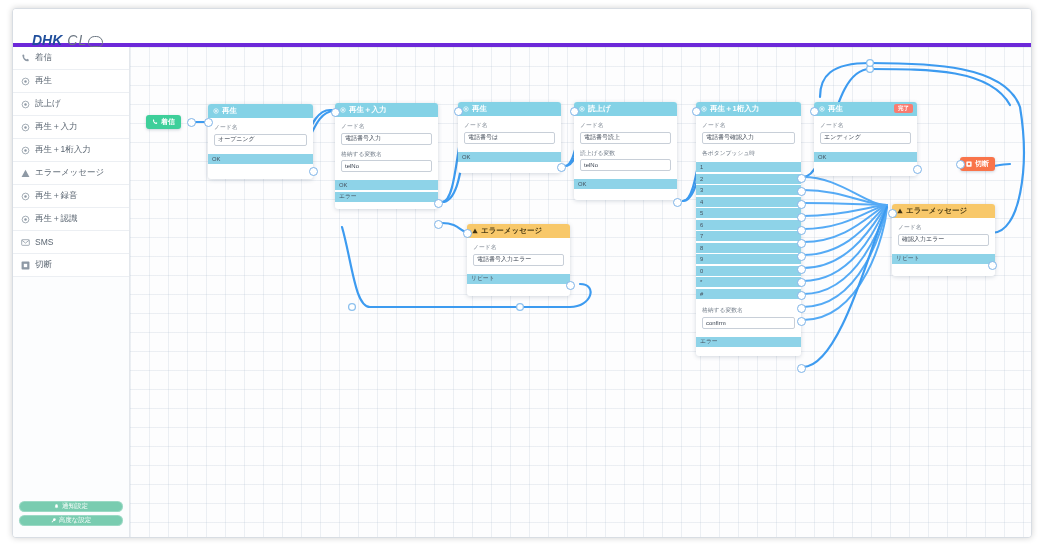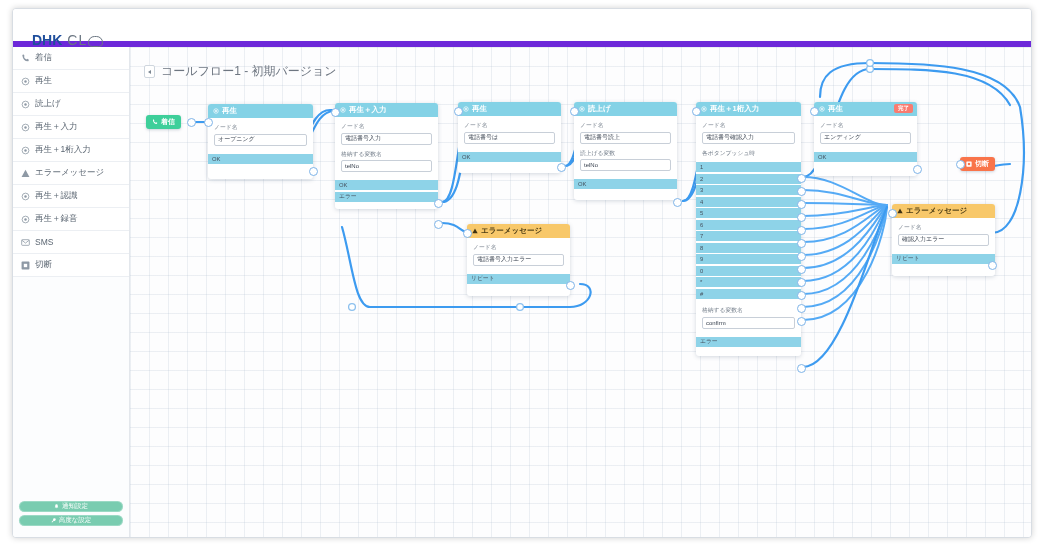--- a/index.html
+++ b/index.html
@@ -10,21 +10,21 @@
     background:#ffffff;box-sizing:border-box;
   }
   .frame{
     position:absolute;left:12px;top:8px;width:1020px;height:530px;
     background:#ffffff;border:1px solid #d8dde3;border-radius:4px;
     box-shadow:0 0 6px rgba(0,0,0,.18);overflow:hidden;box-sizing:border-box;
   }
   
   .header{
     position:absolute;left:0;top:0;width:100%;height:38px;
-    background:#ffffff;border-bottom:6px solid #6d28d9;box-sizing:border-box;
+    background:#ffffff;border-bottom:4px solid #6d28d9;box-sizing:border-box;font-style:italic;
   }
   .logo{
     position:absolute;left:19px;top:11px;display:flex;align-items:center;
     letter-spacing:.5px;
   }
   .logo .dhk{font-size:14px;font-weight:bold;color:#1f4e9c;letter-spacing:0px;}
   .logo .cl{font-size:14px;color:#6b7682;margin-left:5px;letter-spacing:1px;}
   .logo .cloudo{
     display:inline-block;width:13px;height:9px;border:1.6px solid #6b7682;
     border-radius:7px 7px 5px 5px;margin:0 1px;position:relative;top:1px;
@@ -194,31 +194,31 @@
         <span>エラーメッセージ</span>
       </div>
 
       <div class="side-item">
         <span class="side-ico">
               <svg width="9" height="9" viewBox="0 0 16 16" fill="none" stroke="#8e99a5" stroke-width="1.4">
                 <circle cx="8" cy="8" r="6"></circle>
                 <circle cx="8" cy="8" r="2.2" fill="#8e99a5" stroke="none"></circle>
               </svg>
             </span>
+        <span>再生＋録音</span>
+      </div>
+
+      <div class="side-item">
+        <span class="side-ico">
+              <svg width="9" height="9" viewBox="0 0 16 16" fill="none" stroke="#8e99a5" stroke-width="1.4">
+                <circle cx="8" cy="8" r="6"></circle>
+                <circle cx="8" cy="8" r="2.2" fill="#8e99a5" stroke="none"></circle>
+              </svg>
+            </span>
         <span>再生＋認識</span>
-      </div>
-
-      <div class="side-item">
-        <span class="side-ico">
-              <svg width="9" height="9" viewBox="0 0 16 16" fill="none" stroke="#8e99a5" stroke-width="1.4">
-                <circle cx="8" cy="8" r="6"></circle>
-                <circle cx="8" cy="8" r="2.2" fill="#8e99a5" stroke="none"></circle>
-              </svg>
-            </span>
-        <span>再生＋録音</span>
       </div>
 
 
 
       <div class="side-item">
         <span class="side-ico">
               <svg width="9" height="9" viewBox="0 0 16 16" fill="none" stroke="#8e99a5" stroke-width="1.4">
                 <rect x="1.2" y="3" width="13.6" height="10" rx="1.2"></rect>
                 <path d="M1.6 4 8 9l6.4-5"></path>
               </svg>
@@ -253,24 +253,20 @@
                 <path d="M11 1a4 4 0 0 0-3.6 5.7L1.6 12.5l1.9 1.9 5.8-5.8A4 4 0 1 0 11 1z"></path>
               </svg>
             </span>
         <span>高度な設定</span>
       </div>
     </div>
   </div>
 
   <div class="canvas">
 
-    <div class="flow-title">
-      <span class="collapse-btn"></span>
-      <span>コールフロー1 - 初期バージョン</span>
-    </div>
 
     <svg class="wires">
       <g fill="none" stroke="#3d9bf0" stroke-width="2.2" stroke-linecap="round">
 
         <path d="M60,75 C68,75 68,75 76,75"></path>
 
         <path d="M145,124 C175,124 175,63 200,63 C215,63 210,63 208,63"></path>
 
         <path d="M145,124 C180,124 178,64 204,64"></path>
 

